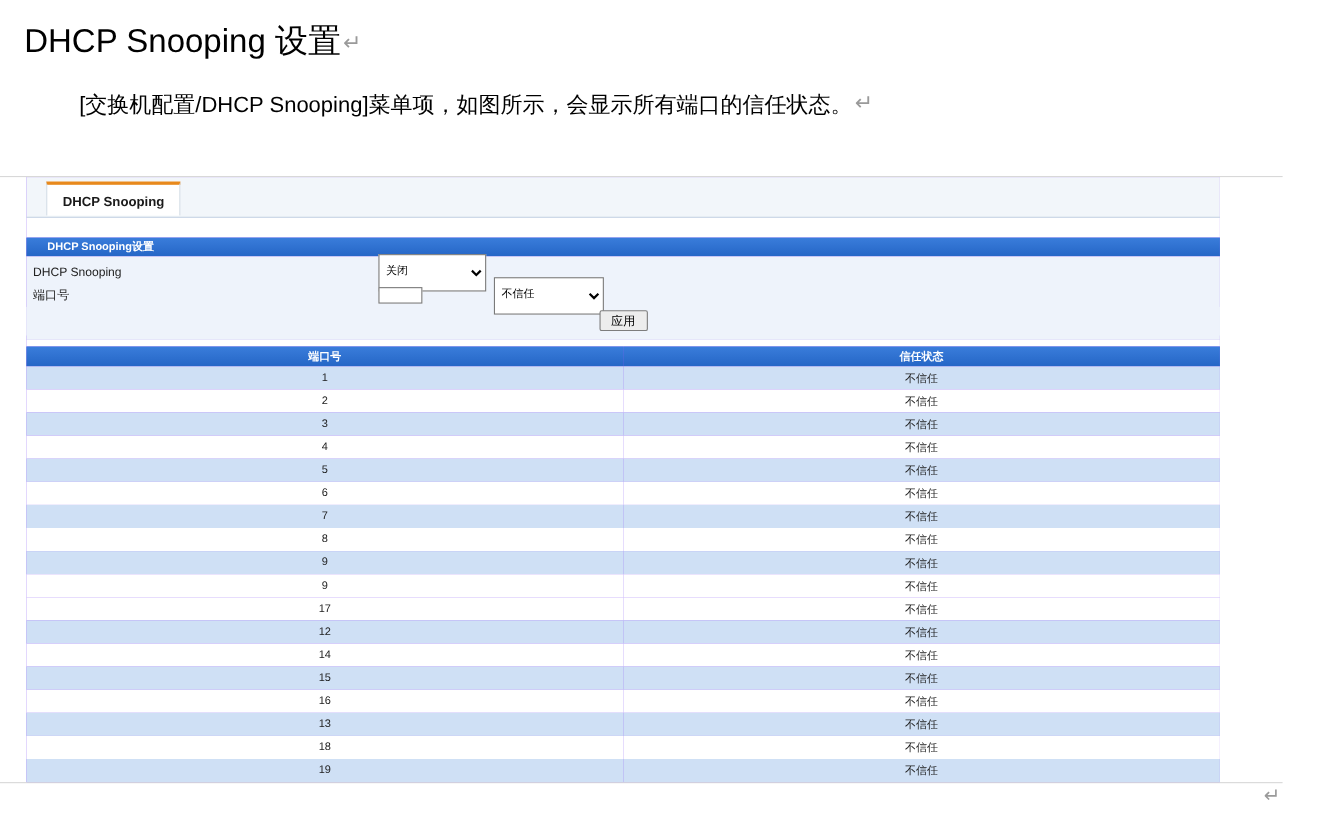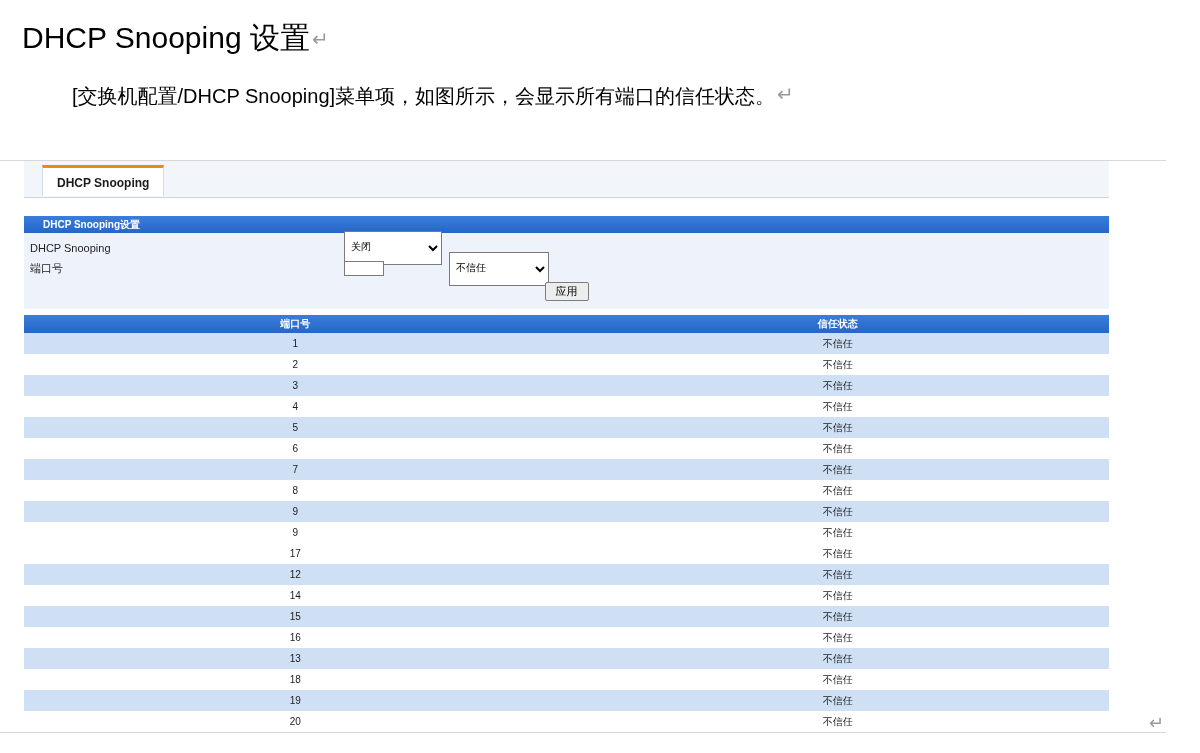--- a/index.html
+++ b/index.html
@@ -308,23 +308,19 @@
             <td>不信任</td>
           </tr>
           <tr class="even">
             <td>18</td>
             <td>不信任</td>
           </tr>
           <tr class="odd">
             <td>19</td>
             <td>不信任</td>
           </tr>
-          <tr class="even">
-            <td>20</td>
-            <td>不信任</td>
-          </tr>
         </tbody>
     </table>
 
   </div>
 </div>
 
 <div class="trailing-pilcrow">↵</div>
 
 </body></html>

